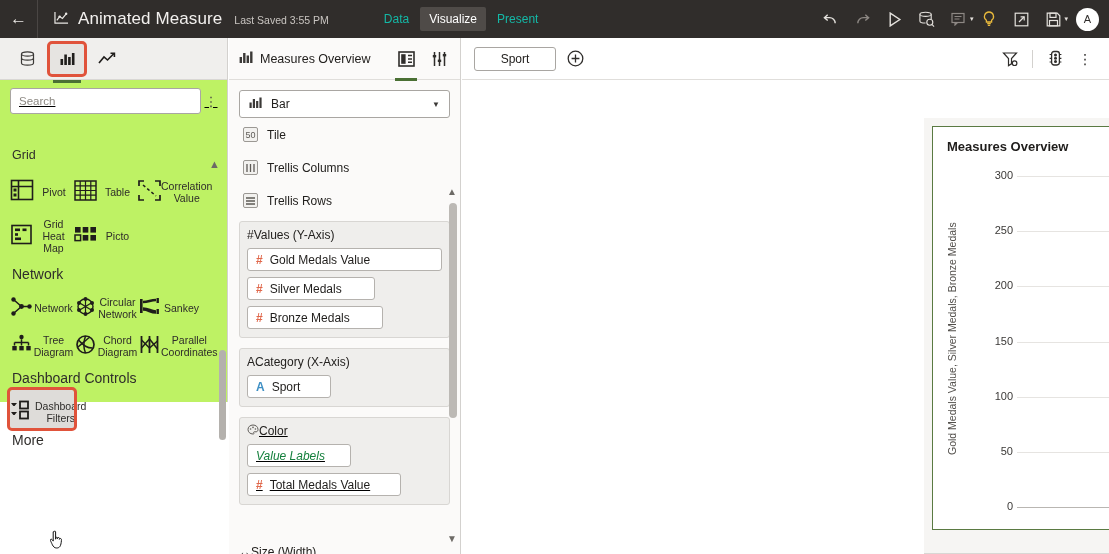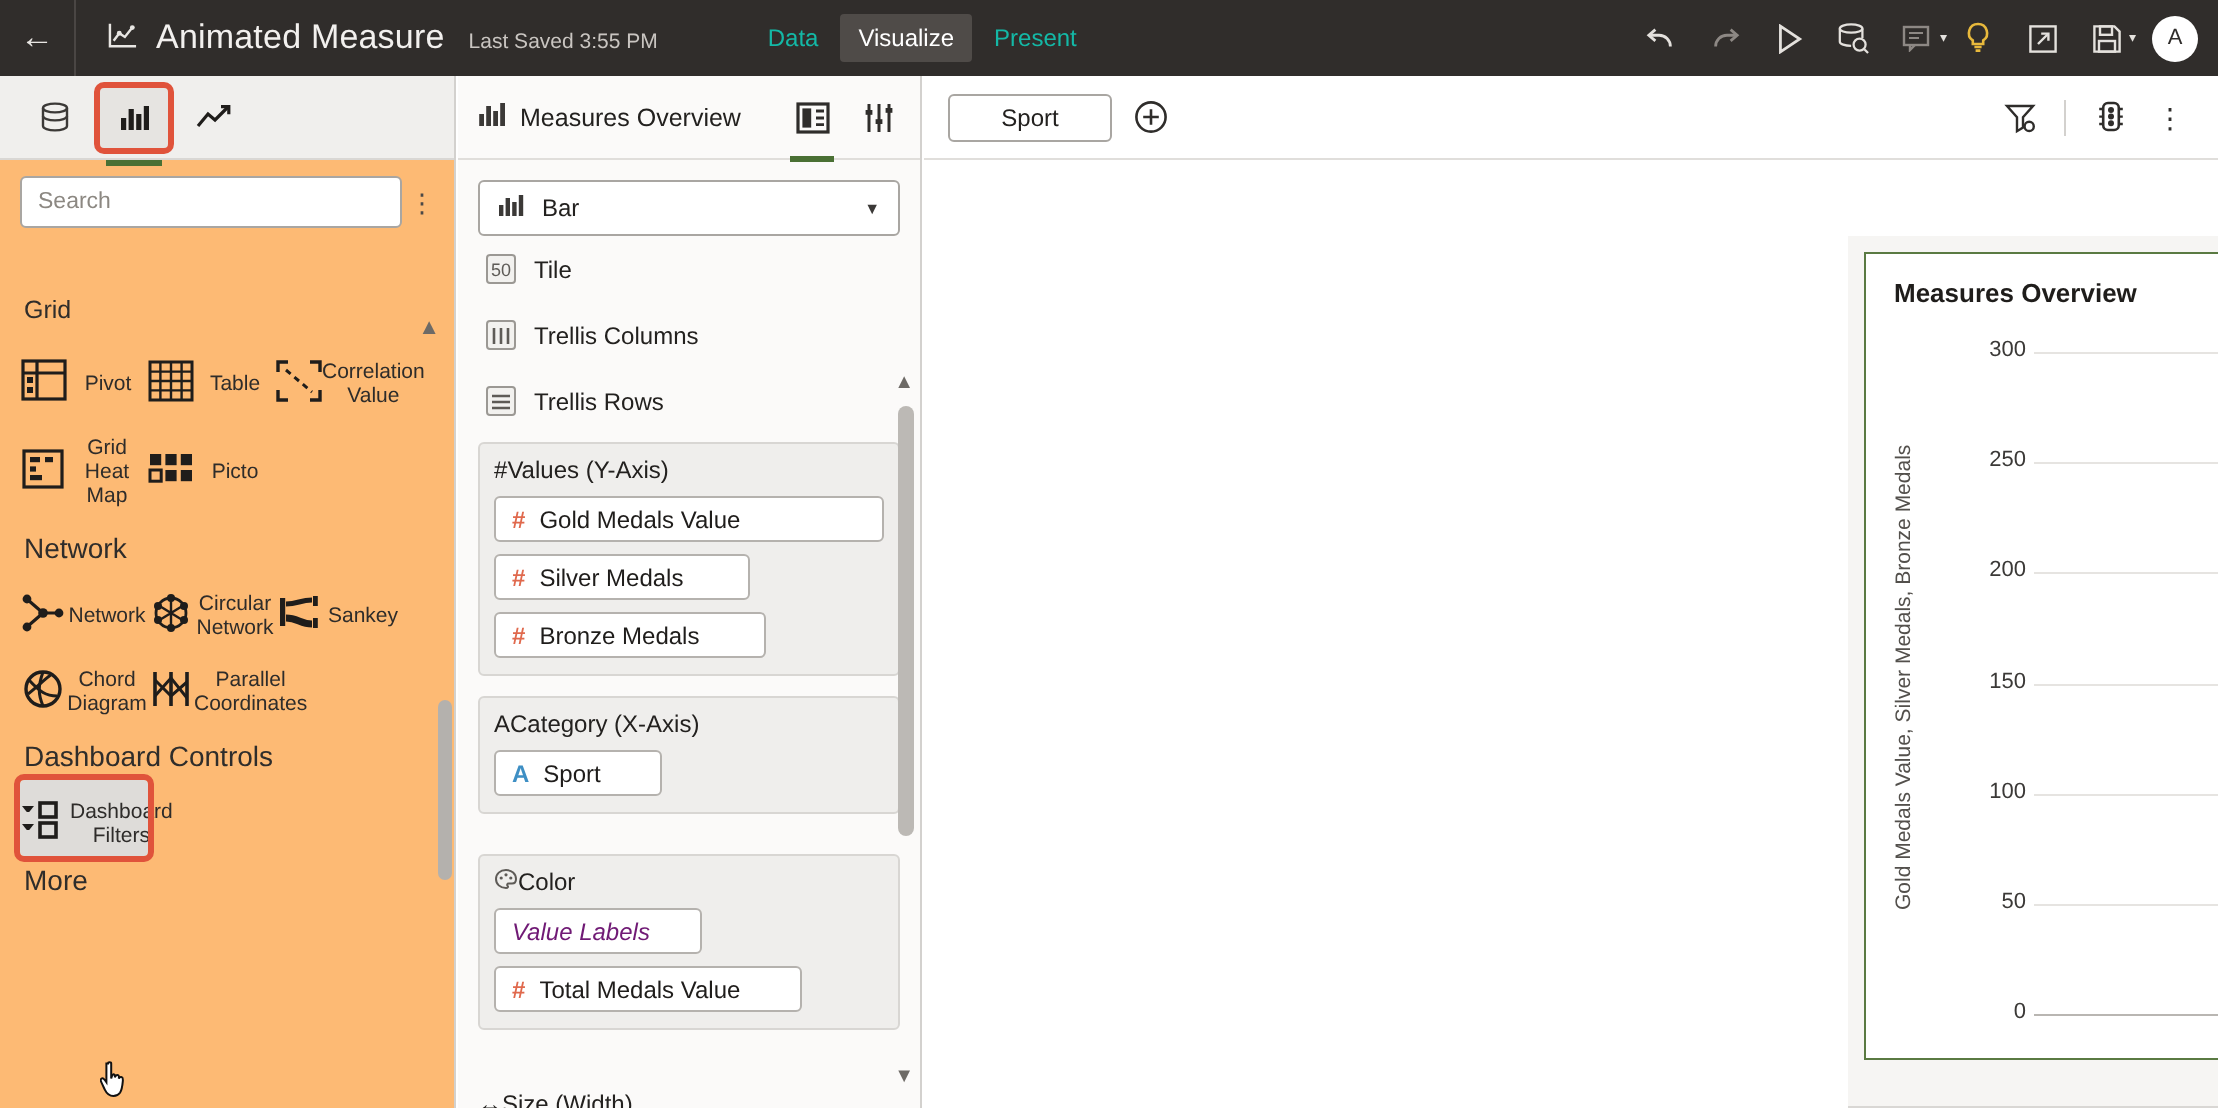--- a/index.html
+++ b/index.html
@@ -36,22 +36,22 @@
   .ticon.dim { color:#8d8884; }
   .ticon.bulb { color:#e8b93c; }
   .caret-sm { font-size:7px; margin-left:-5px; color:#e4e1dd; }
   .avatar {
     width:23px; height:23px; border-radius:50%; background:#ffffff; color:#302d2b;
     font-size:11px; display:flex; align-items:center; justify-content:center; margin-left:8px;
   }
 
   
   .left-panel {
-    position:absolute; left:0; top:38px; width:228px; height:516px;
-    background:#fdba74; border-right:1px solid #d3d1ce;
+    position:absolute; left:0; top:38px; width:228px; height:364px;
+    background:#bef264; border-right:1px solid #d3d1ce;text-decoration:underline;
   }
   .lp-tabs { height:42px; display:flex; align-items:center; padding-left:10px; gap:6px;
              border-bottom:1px solid #d9d7d4; background:#f0efed; }
   .lp-tab { width:34px; height:30px; display:flex; align-items:center; justify-content:center;
             font-size:15px; color:#3b3937; position:relative; }
   .lp-tab.sel { outline:3px solid #e0533b; border-radius:2px; background:#e6e4e1; }
   .lp-tab.sel:after {
     content:""; position:absolute; left:3px; right:3px; bottom:-9px; height:3px; background:#4a7034;
   }
   .search-row { display:flex; align-items:center; padding:8px 6px 6px 10px; }
@@ -102,21 +102,21 @@
   .shelf-box { background:#efeeec; border:1px solid #d8d6d3; border-radius:3px; padding:6px 7px 8px; margin-top:4px; }
   .shelf-box .sb-head { display:flex; align-items:center; font-size:12px; color:#23211f; margin-bottom:6px; }
   .pill {
     height:23px; background:#ffffff; border:1px solid #b5b2ae; border-radius:3px;
     display:flex; align-items:center; padding:0 8px; font-size:12px; color:#1f1d1b; margin-bottom:6px;
   }
   .pill:last-child { margin-bottom:0; }
   .pill .p-ico { margin-right:7px; font-size:12px; font-weight:bold; }
   .p-ico.hash { color:#e0694d; }
   .p-ico.abc { color:#3e8fc4; }
-  .pill.ph { color:#701a75; font-style:italic; }
+  .pill.ph { color:#15803d; font-style:italic; }
   .mp-vscroll { position:absolute; right:3px; top:165px; width:8px; height:215px; background:#bcb9b5; border-radius:4px; }
   .mp-arrow-up { position:absolute; right:3px; top:148px; font-size:10px; color:#6d6a66; }
   .mp-arrow-dn { position:absolute; right:3px; bottom:10px; font-size:10px; color:#6d6a66; }
   .clip-bottom { position:absolute; left:10px; bottom:-4px; display:flex; align-items:center;
                  font-size:12px; color:#23211f; overflow:hidden; height:12px; }
 
   
   .right-panel { position:absolute; left:462px; top:38px; width:647px; height:516px; background:#ffffff; }
   .rp-head { height:42px; display:flex; align-items:center; padding:0 10px 0 12px; border-bottom:1px solid #e0dedb; }
   .filter-pill {
@@ -365,20 +365,32 @@
           <span class="gi">
             <svg width="23" height="21" viewBox="0 0 23 21">
                 <rect x="2" y="3" width="2.6" height="14" fill="#1f1d1b"></rect>
                 <path d="M5 6 C11 6 12 4 18 4" stroke="#1f1d1b" stroke-width="2.6" fill="none"></path>
                 <path d="M5 13 C11 13 12 16 18 16" stroke="#1f1d1b" stroke-width="3.6" fill="none"></path>
                 <rect x="18.5" y="2" width="2.4" height="5" fill="#1f1d1b"></rect>
                 <rect x="18.5" y="13" width="2.4" height="5" fill="#1f1d1b"></rect>
               </svg>
           </span>
           <span class="gl">Sankey</span>
+        </div>
+        <div class="gitem">
+          <span class="gi">
+            <svg width="23" height="21" viewBox="0 0 23 21">
+                <circle cx="11.5" cy="3" r="2.2" fill="#1f1d1b"></circle>
+                <path d="M11.5 5.2v3M4.5 8.5h14M4.5 8.5v3M11.5 8.5v3M18.5 8.5v3" stroke="#1f1d1b" stroke-width="1.5"></path>
+                <rect x="2.3" y="12" width="4.4" height="4.4" fill="#1f1d1b"></rect>
+                <rect x="9.3" y="12" width="4.4" height="4.4" fill="#1f1d1b"></rect>
+                <rect x="16.3" y="12" width="4.4" height="4.4" fill="#1f1d1b"></rect>
+              </svg>
+          </span>
+          <span class="gl">Tree Diagram</span>
         </div>
         <div class="gitem">
           <span class="gi">
             <svg width="23" height="21" viewBox="0 0 23 21">
                 <circle cx="11.5" cy="10.5" r="8.5" stroke="#1f1d1b" stroke-width="1.7" fill="none"></circle>
                 <path d="M4.5 6 C10 12 13 14 18.5 14" stroke="#1f1d1b" stroke-width="1.5" fill="none"></path>
                 <path d="M11.5 2 C9 9 9 13 11.5 19" stroke="#1f1d1b" stroke-width="1.5" fill="none"></path>
                 <path d="M4 13 C9 9 13 5 16 3" stroke="#1f1d1b" stroke-width="1.5" fill="none"></path>
               </svg>
           </span>
@@ -513,21 +525,21 @@
         <div class="sb-head">
           <span class="sr-icon">A</span>
           <span>Category (X-Axis)</span>
         </div>
         <div class="pill" style="width:84px;">
           <span class="p-ico abc">A</span>
           <span>Sport</span>
         </div>
       </div>
 
-      <div class="shelf-box" style="margin-top:20px;">
+      <div class="shelf-box" style="margin-top:10px;text-decoration:underline;">
         <div class="sb-head">
           <span class="sr-icon">
             <svg width="12" height="11" viewBox="0 0 12 11">
                 <path d="M6 1C3 1 1 3 1 5.5S3 10 6 10c1 0 1.2-.6.8-1-.4-.5-.2-1.2.5-1.2H9c1.2 0 2-.9 2-2.3C11 2.8 8.8 1 6 1z" stroke="#5e5b57" stroke-width="1" fill="none"></path>
                 <circle cx="3.6" cy="5" r=".8" fill="#5e5b57"></circle>
                 <circle cx="6" cy="3.4" r=".8" fill="#5e5b57"></circle>
                 <circle cx="8.4" cy="5" r=".8" fill="#5e5b57"></circle>
               </svg>
           </span>
           <span>Color</span>

